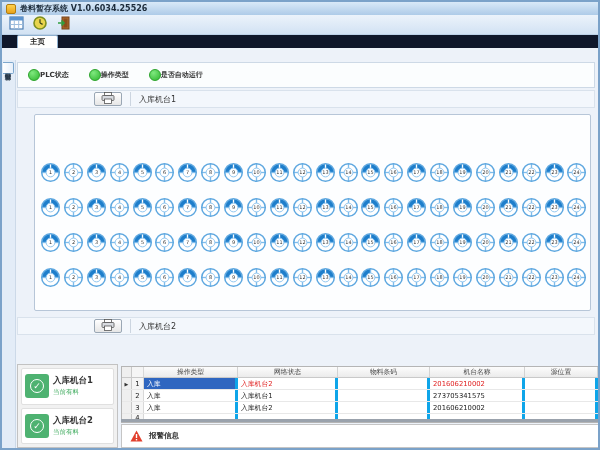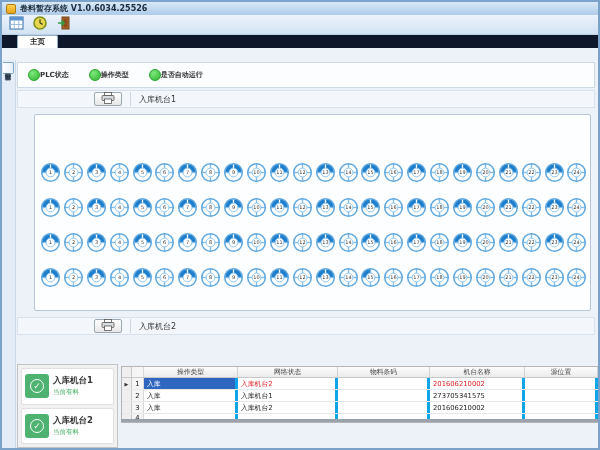--- a/index.html
+++ b/index.html
@@ -1283,14 +1283,24 @@
           <div class="gcell num" style="width:12px">4</div>
           <div class="gcell " style="width:94px"></div>
           <div class="gcell " style="width:100px"></div>
           <div class="gcell " style="width:92px"></div>
           <div class="gcell " style="width:95px"></div>
           <div class="gcell " style="width:73px"></div>
         </div>
       </div>
     <div class="grid-splitter"></div>
 
+    <div class="alarm-bar">
+      <span>
+        <svg width="13" height="12" viewBox="0 0 13 12">
+          <path d="M6.5,0.5 L12.5,11.5 L0.5,11.5 Z" fill="#e2402e"></path>
+          <rect x="5.8" y="4" width="1.4" height="4" fill="#fff"></rect>
+          <rect x="5.8" y="9" width="1.4" height="1.4" fill="#fff"></rect>
+        </svg>
+      </span>
+      <span class="alarm-label">报警信息</span>
+    </div>
   </div>
 </div>
 
 </body></html>

